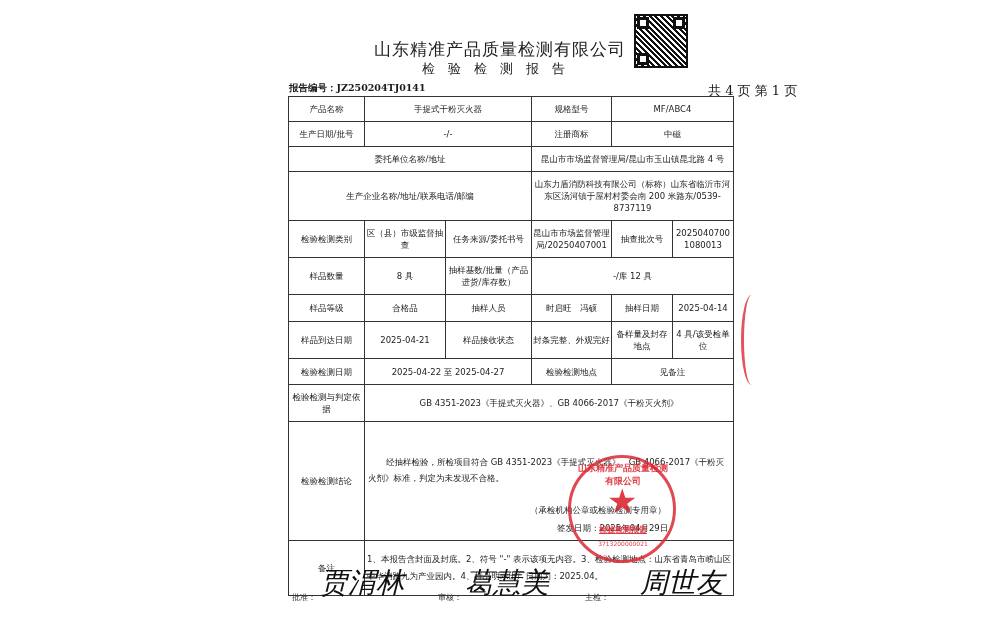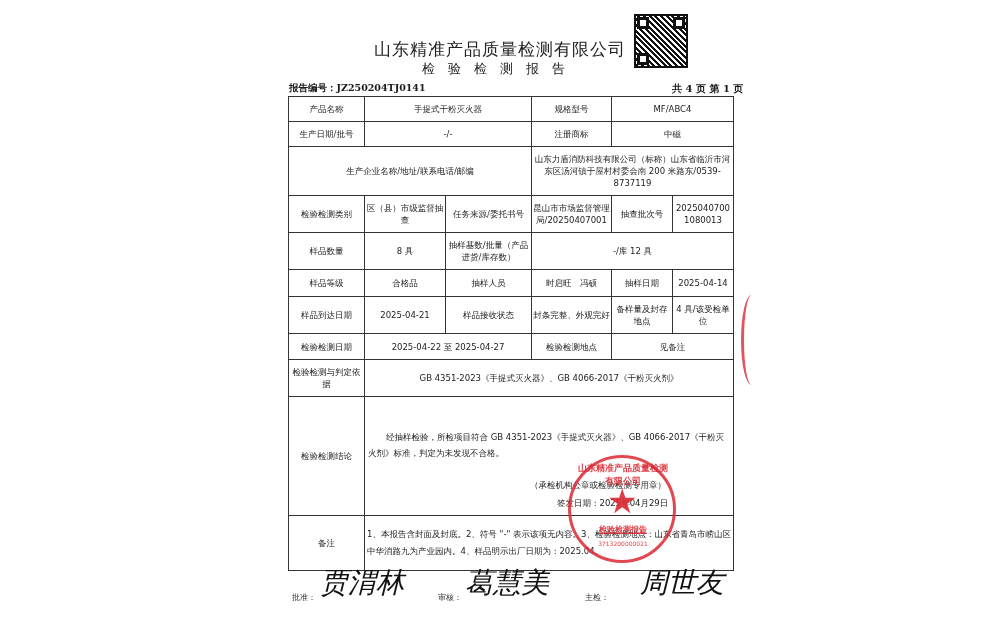--- a/index.html
+++ b/index.html
@@ -8,21 +8,21 @@
   .title{position:absolute;left:0;width:1000px;text-align:center;color:#222;font-family:"DejaVu Serif","Liberation Serif",serif;}
   .t1{top:38px;font-size:17px;letter-spacing:1px;}
   .t2{top:60px;font-size:13px;letter-spacing:13px;}
   .qr{position:absolute;left:634px;top:14px;width:54px;height:54px;background:
     repeating-linear-gradient(45deg,#111 0 2px,#fff 2px 4px),#fff;border:2px solid #111;box-sizing:border-box;}
   .qr::before,.qr::after{content:"";position:absolute;width:12px;height:12px;border:3px solid #111;background:#fff;box-sizing:border-box;}
   .qr::before{left:1px;top:1px;}
   .qr::after{left:1px;bottom:1px;}
   .qr .c3{position:absolute;right:1px;top:1px;width:12px;height:12px;border:3px solid #111;background:#fff;box-sizing:border-box;}
   .reportno{position:absolute;left:289px;top:82px;font-size:9.5px;font-weight:bold;font-family:"DejaVu Serif",serif;}
-  .pages{position:absolute;left:672px;top:82px;font-size:10px;font-family:"DejaVu Serif",serif;font-weight:bold;}
+  .pages{position:absolute;left:708px;top:82px;font-size:13px;font-family:"DejaVu Serif",serif;}
   table{position:absolute;left:288px;top:96px;border-collapse:collapse;width:445px;table-layout:fixed;font-size:8.5px;}
   td{border:1px solid #333;text-align:center;vertical-align:middle;padding:6px 1px;line-height:12px;color:#222;}
   .lbl{font-family:"DejaVu Serif",serif;}
   .left{text-align:left;padding-left:6px;}
   .stamp{position:absolute;left:568px;top:455px;width:108px;height:108px;border:3px solid rgba(220,40,50,.85);border-radius:50%;box-sizing:border-box;color:rgba(220,40,50,.9);}
   .stamp .star{position:absolute;left:36px;top:26px;font-size:34px;line-height:34px;}
   .stamp .ring{position:absolute;left:6px;top:4px;width:92px;text-align:center;font-size:9px;font-weight:bold;}
   .stamp .sub{position:absolute;left:18px;top:66px;width:68px;text-align:center;font-size:8px;font-weight:bold;text-decoration:underline;}
   .stamp .code{position:absolute;left:18px;top:82px;width:68px;text-align:center;font-size:6px;}
   .sidestamp{position:absolute;left:741px;top:295px;width:18px;height:90px;border-left:3px solid rgba(220,40,50,.8);border-radius:50% 0 0 50%;color:rgba(220,40,50,.85);font-size:8px;writing-mode:vertical-rl;}
@@ -58,20 +58,24 @@
       <td class="lbl">产品名称</td>
       <td colspan="2">手提式干粉灭火器</td>
       <td class="lbl">规格型号</td>
       <td colspan="2">MF/ABC4</td>
     </tr>
     <tr style="height:22px">
       <td class="lbl">生产日期/批号</td>
       <td colspan="2">-/-</td>
       <td class="lbl">注册商标</td>
       <td colspan="2">中磁</td>
+    </tr>
+    <tr style="height:23px">
+      <td colspan="3" class="lbl">委托单位名称/地址</td>
+      <td colspan="3">昆山市市场监督管理局/昆山市玉山镇昆北路 4 号</td>
     </tr>
     <tr style="height:41px">
       <td colspan="3" class="lbl">生产企业名称/地址/联系电话/邮编</td>
       <td colspan="3">山东力盾消防科技有限公司（标称）山东省临沂市河东区汤河镇于屋村村委会南 200 米路东/0539-8737119</td>
     </tr>
     <tr style="height:27px">
       <td class="lbl">检验检测类别</td>
       <td>区（县）市级监督抽查</td>
       <td class="lbl">任务来源/委托书号</td>
       <td>昆山市市场监督管理局/20250407001</td>

